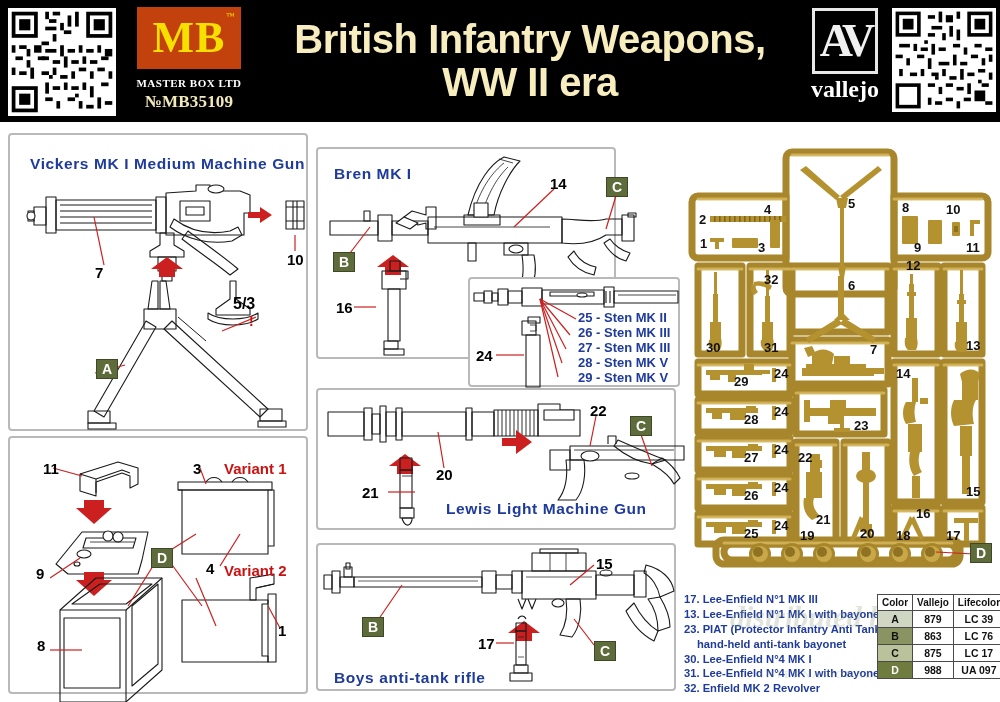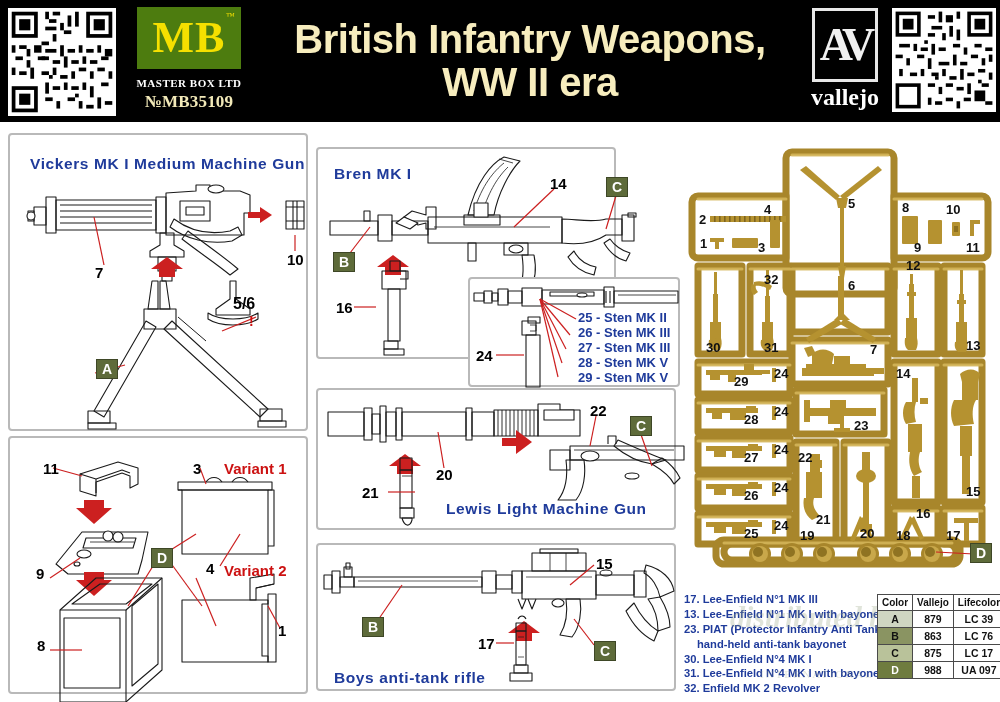--- a/index.html
+++ b/index.html
@@ -18,21 +18,21 @@
   }
   .qr {
     position: absolute; background: #fff;
   }
   .mb-logo {
     position: absolute; left: 130px; top: 6px; width: 118px; height: 84px;
     background: #000; display: flex; flex-direction: column;
     align-items: center; justify-content: center;
   }
   .mb-blue {
-    width: 104px; height: 62px; background: #4d7c0f;
+    width: 104px; height: 62px; background: #c2410c;
     display:flex; align-items:center; justify-content:center; position: relative;
   }
   .mb-letters {
     font-family: "Liberation Serif", serif; font-weight: bold;
     font-size: 44px; color: #f5e000; letter-spacing: 1px; line-height: 1;
   }
   .mb-tm { position:absolute; right:6px; top:4px; color:#f5e000; font-size:9px; font-family:"Liberation Serif",serif;}
   .mb-sub {
     font-family: "Liberation Serif", serif; font-size: 11px; color: #ffffff;
     letter-spacing: 0.5px; margin-top: 8px; font-weight: bold;
@@ -47,21 +47,21 @@
     display: flex; flex-direction: column; align-items: center; justify-content: center;
     color: #f7edbe; font-family: Liberation Sans, sans-serif; font-weight: bold;
     font-size: 40px; line-height: 1.08; text-align: center;
     letter-spacing: -0.5px;
   }
   .av-logo {
     position: absolute; left: 806px; top: 8px; width: 78px; height: 105px;
     display:flex; flex-direction: column; align-items:center;
   }
   .av-box {
-    width: 66px; height: 74px; background: #000; border: 3px solid #e8e8e8;
+    width: 66px; height: 66px; background: #000; border: 3px solid #e8e8e8;
     display:flex; align-items:center; justify-content:center;
     font-family:"Liberation Serif", serif; font-weight:bold; font-size:46px;
     color:#f0f0f0; line-height:1; letter-spacing:-5px;
   }
   .av-name {
     font-family:"Liberation Serif", serif; font-weight:bold; font-size:24px;
     color:#ffffff; margin-top:2px;
   }
 
   
@@ -369,21 +369,21 @@
       </g>
 
       <line class="redline" x1="94" y1="130" x2="84" y2="82"></line>
       <line class="redline" x1="285" y1="100" x2="285" y2="116"></line>
       <line class="redline" x1="212" y1="196" x2="246" y2="182"></line>
       <line class="redline" x1="115" y1="230" x2="85" y2="238"></line>
     </svg>
 
     <div class="num" style="left:85px; top:129px;">7</div>
     <div class="num" style="left:277px; top:116px;">10</div>
-    <div class="num" style="left:223px; top:160px; font-size:16px;">5/6</div>
+    <div class="num" style="left:223px; top:160px; font-size:16px;">5/3</div>
     <div class="red-label" style="left:239px; top:178px; font-size:14px;">!</div>
     <div class="marker" style="left:86px; top:224px;">A</div>
   </div>
 
   <div class="panel" style="left:8px; top:436px; width:300px; height:258px;">
     <svg width="300" height="258" viewBox="0 0 300 258">
 
       <g class="ln">
         <path d="M70 36 l38 -12 l20 6 l0 16 l-8 4 l0 -12 l-8 -3 l-26 9 l0 14 l-16 -5 z"></path>
         <path d="M70 36 l16 5 l26 -9 l8 3"></path>

